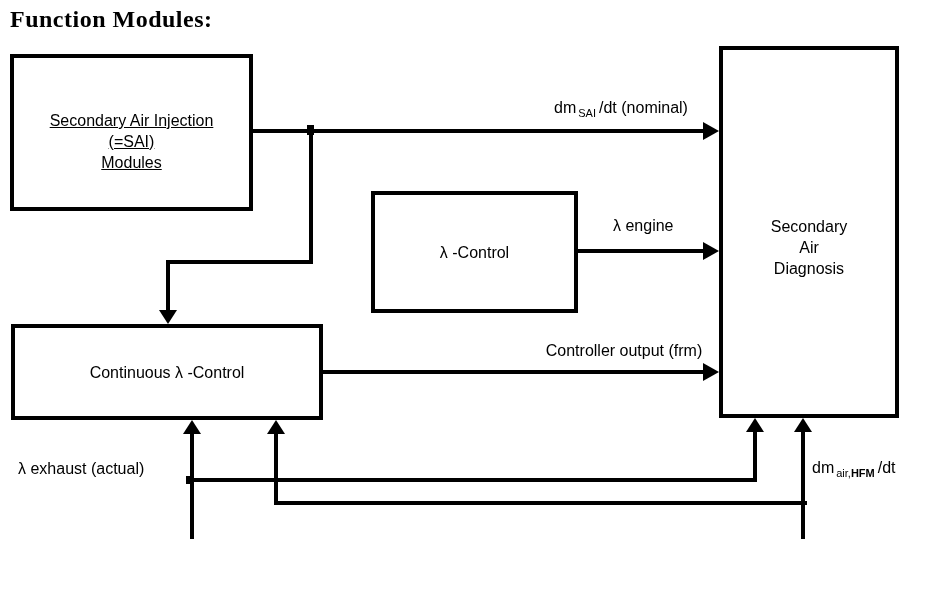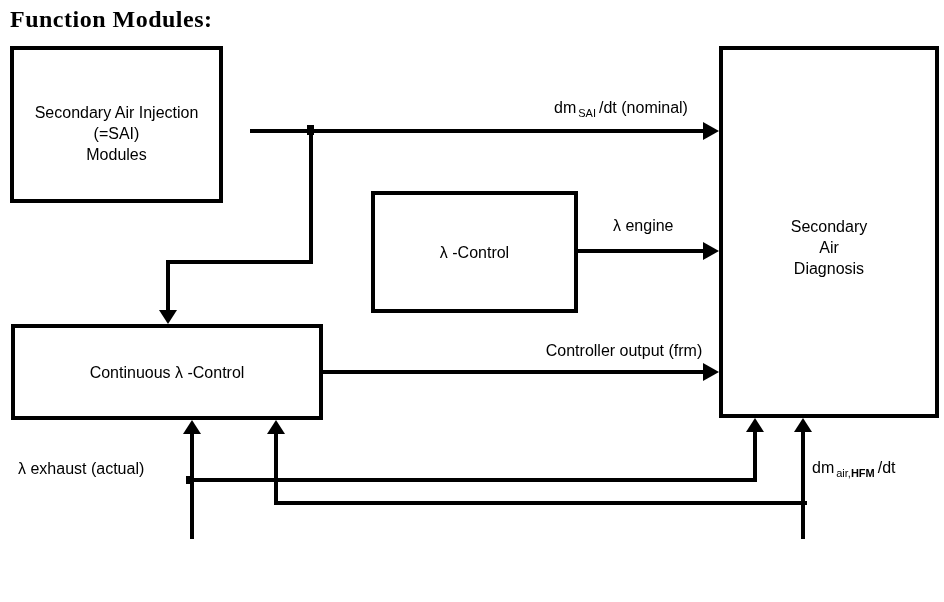--- a/index.html
+++ b/index.html
@@ -29,24 +29,24 @@
     border: 4px solid var(--ink);
     background: var(--paper);
     display: flex;
     flex-direction: column;
     align-items: center;
     justify-content: center;
     text-align: center;
     font-size: 16px;
     line-height: 21px;
   }
-  .box-sai        { left: 10px;  top: 46px;  width: 213px; height: 157px; padding-top: 18px; }
+  .box-sai        { left: 10px;  top: 54px;  width: 243px; height: 157px; padding-top: 18px; text-decoration: underline; }
   .box-catalyst   { left: 371px; top: 191px; width: 207px; height: 122px; }
   .box-continuous { left: 11px;  top: 324px; width: 312px; height: 96px; }
-  .box-diagnosis  { left: 719px; top: 46px;  width: 220px; height: 372px; padding-top: 30px; }
+  .box-diagnosis  { left: 719px; top: 46px;  width: 180px; height: 372px; padding-top: 30px; }
   .box-engine     { left: 10px;  top: 539px; width: 912px; height: 48px; font-size: 17px; }
   .line {
     position: absolute;
     background: var(--ink);
   }
   .dot {
     position: absolute;
     background: var(--ink);
   }
   .arrow { position: absolute; width: 0; height: 0; }

